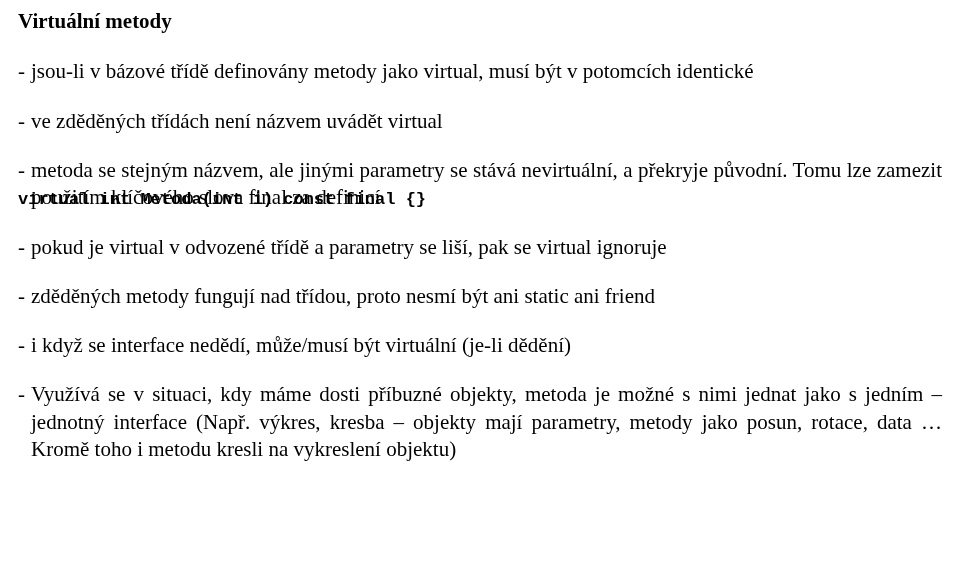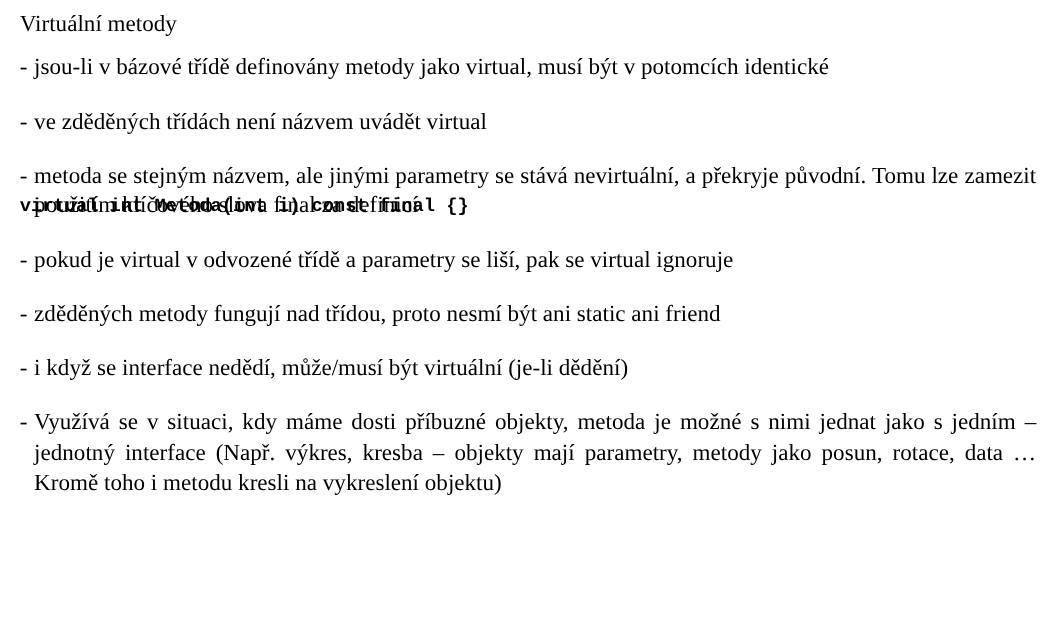--- a/index.html
+++ b/index.html
@@ -7,22 +7,22 @@
       width: 960px;
       height: 583px;
       background: #fff;
       font-family: "Times New Roman", Times, serif;
       padding: 8px 18px 0 18px;
       color: #000;
       font-size: 21px;
       line-height: 1.3;
     }
     .title {
-      font-weight: normal;
-      margin-bottom: 12px;
+      font-weight: bold;
+      margin-bottom: 23px;
     }
     .para {
       margin-bottom: 22px;
     }
     .bullet {
       display: flex;
     }
     .bullet .dash {
       flex: 0 0 auto;
       padding-right: 6px;

